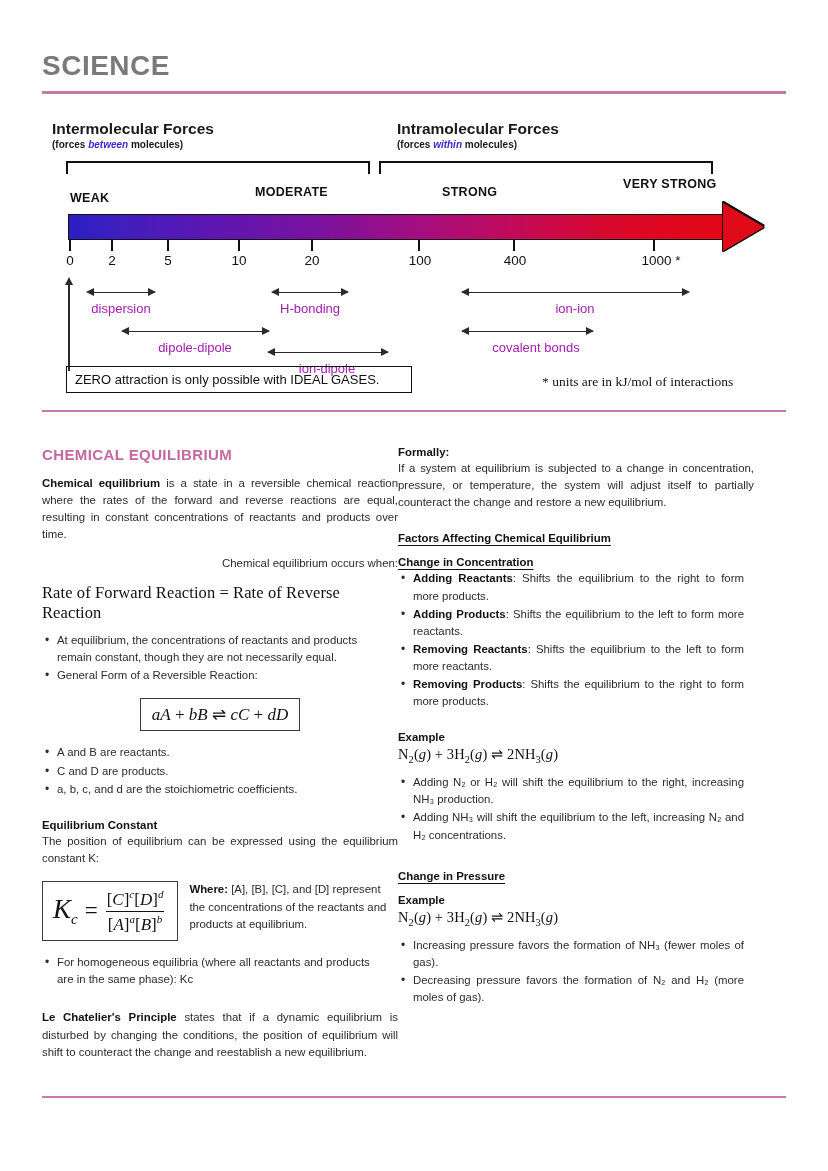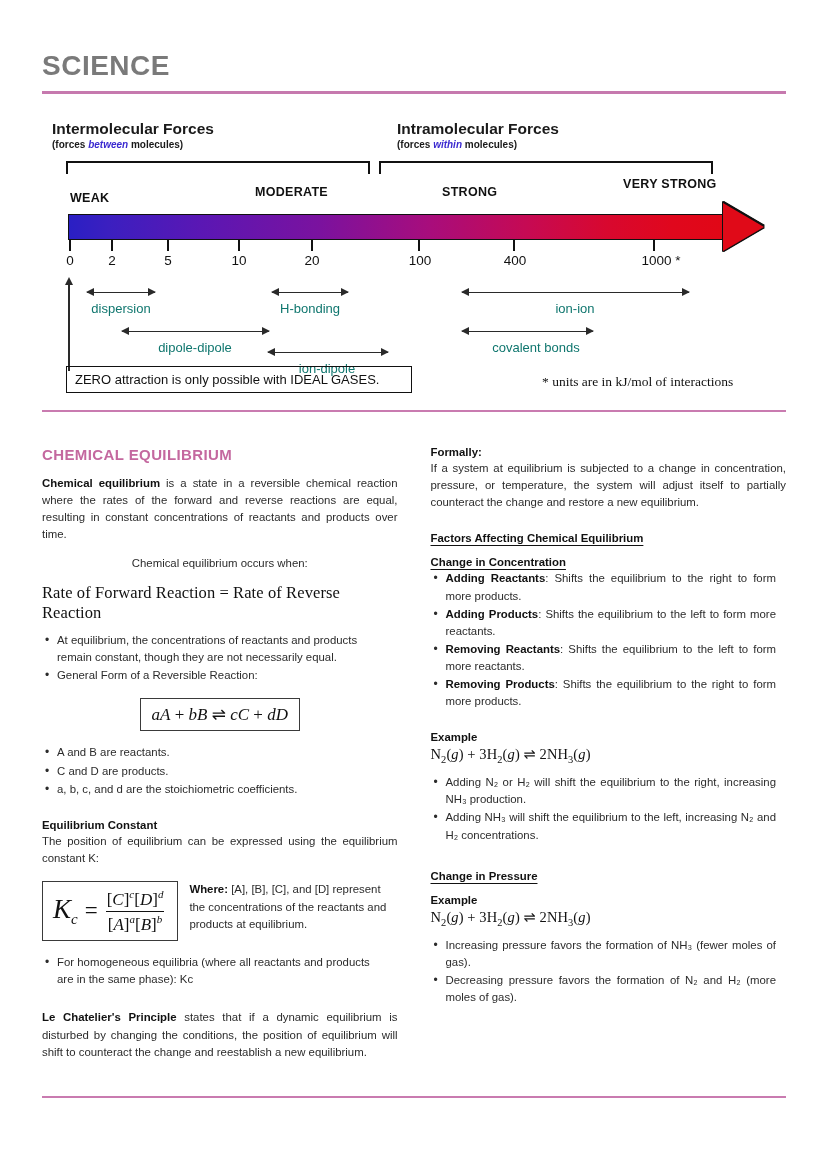--- a/index.html
+++ b/index.html
@@ -140,21 +140,21 @@
     width: 0; height: 0;
     border-top: 4.4px solid transparent;
     border-bottom: 4.4px solid transparent;
   }
   .range::before { left: -1px;  border-right: 8px solid #2a2a2a; }
   .range::after  { right: -1px; border-left: 8px solid #2a2a2a; }
 
   .range-label {
     position: absolute;
     font-size: 13px;
-    color: #0f766e;
+    color: #a21caf;
     transform: translateX(-50%);
     white-space: nowrap;
   }
 
   .zero-arrow {
     position: absolute;
     left: 26px;
     top: 163px;
     width: 1.6px;
     height: 88px;
@@ -187,42 +187,41 @@
     left: 500px;
     top: 254px;
     font-family: "Liberation Serif", serif;
     font-size: 13.5px;
     color: #111;
   }
 
   
   .content {
     display: flex;
-    gap: 33px;
     margin-top: 34px;
     width: 744px;
   }
   .col { width: 356px; }
 
   .sec-title {
     font-size: 15px;
     font-weight: bold;
     color: #c4689f;
     letter-spacing: 0.4px;
     margin-bottom: 12px;
   }
 
   p.body {
     font-size: 11.4px;
     line-height: 1.52;
     color: #2b2b2b;
     text-align: justify;
     margin-bottom: 11px;
   }
-  p.body.left-align { text-align: center; }
+  p.body.left-align { text-align: right; }
 
   .b { font-weight: bold; color: #111; }
 
   ul.bullets {
     list-style: none;
     margin: 0 10px 11px 0;
     padding: 0;
   }
   ul.bullets li {
     position: relative;

